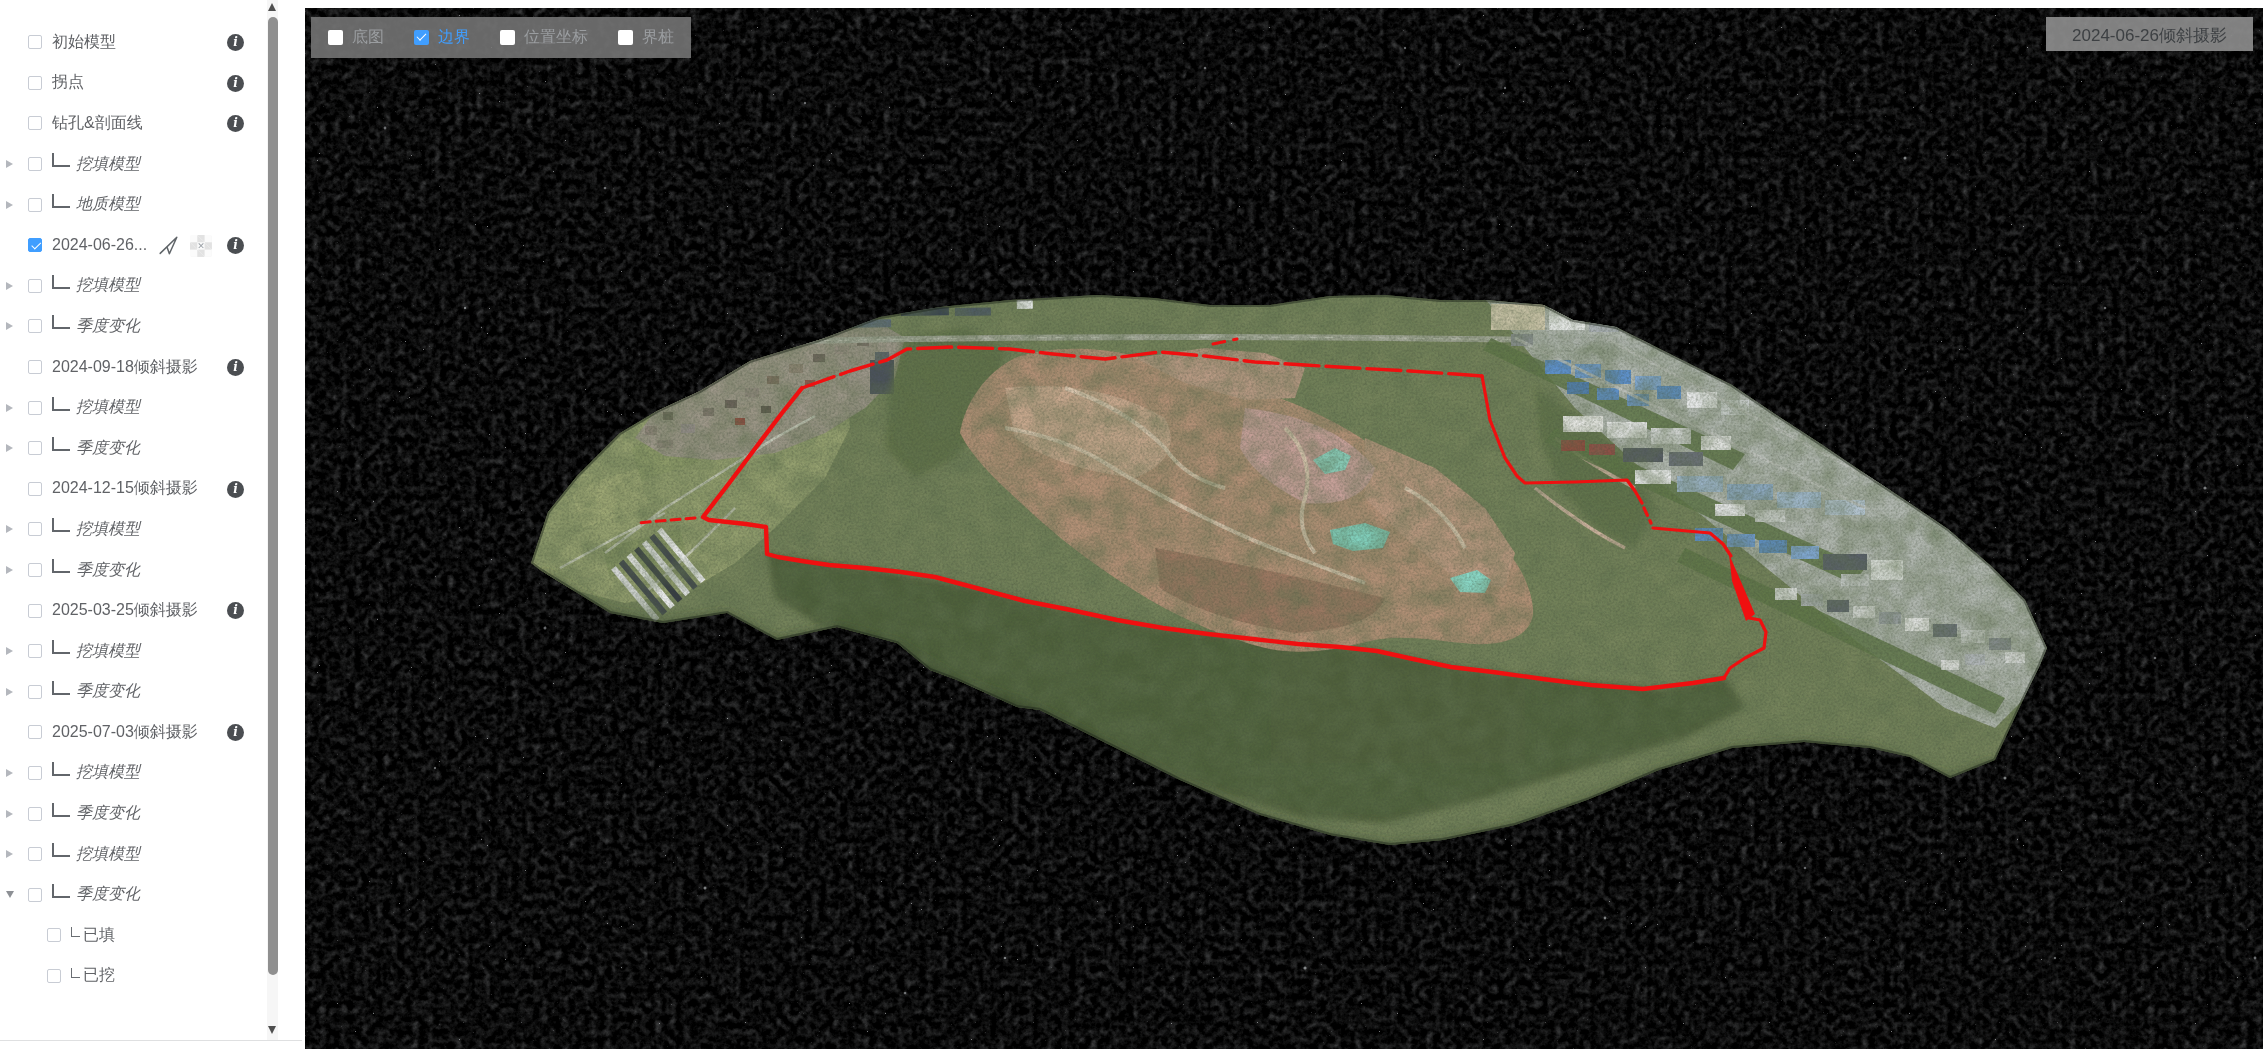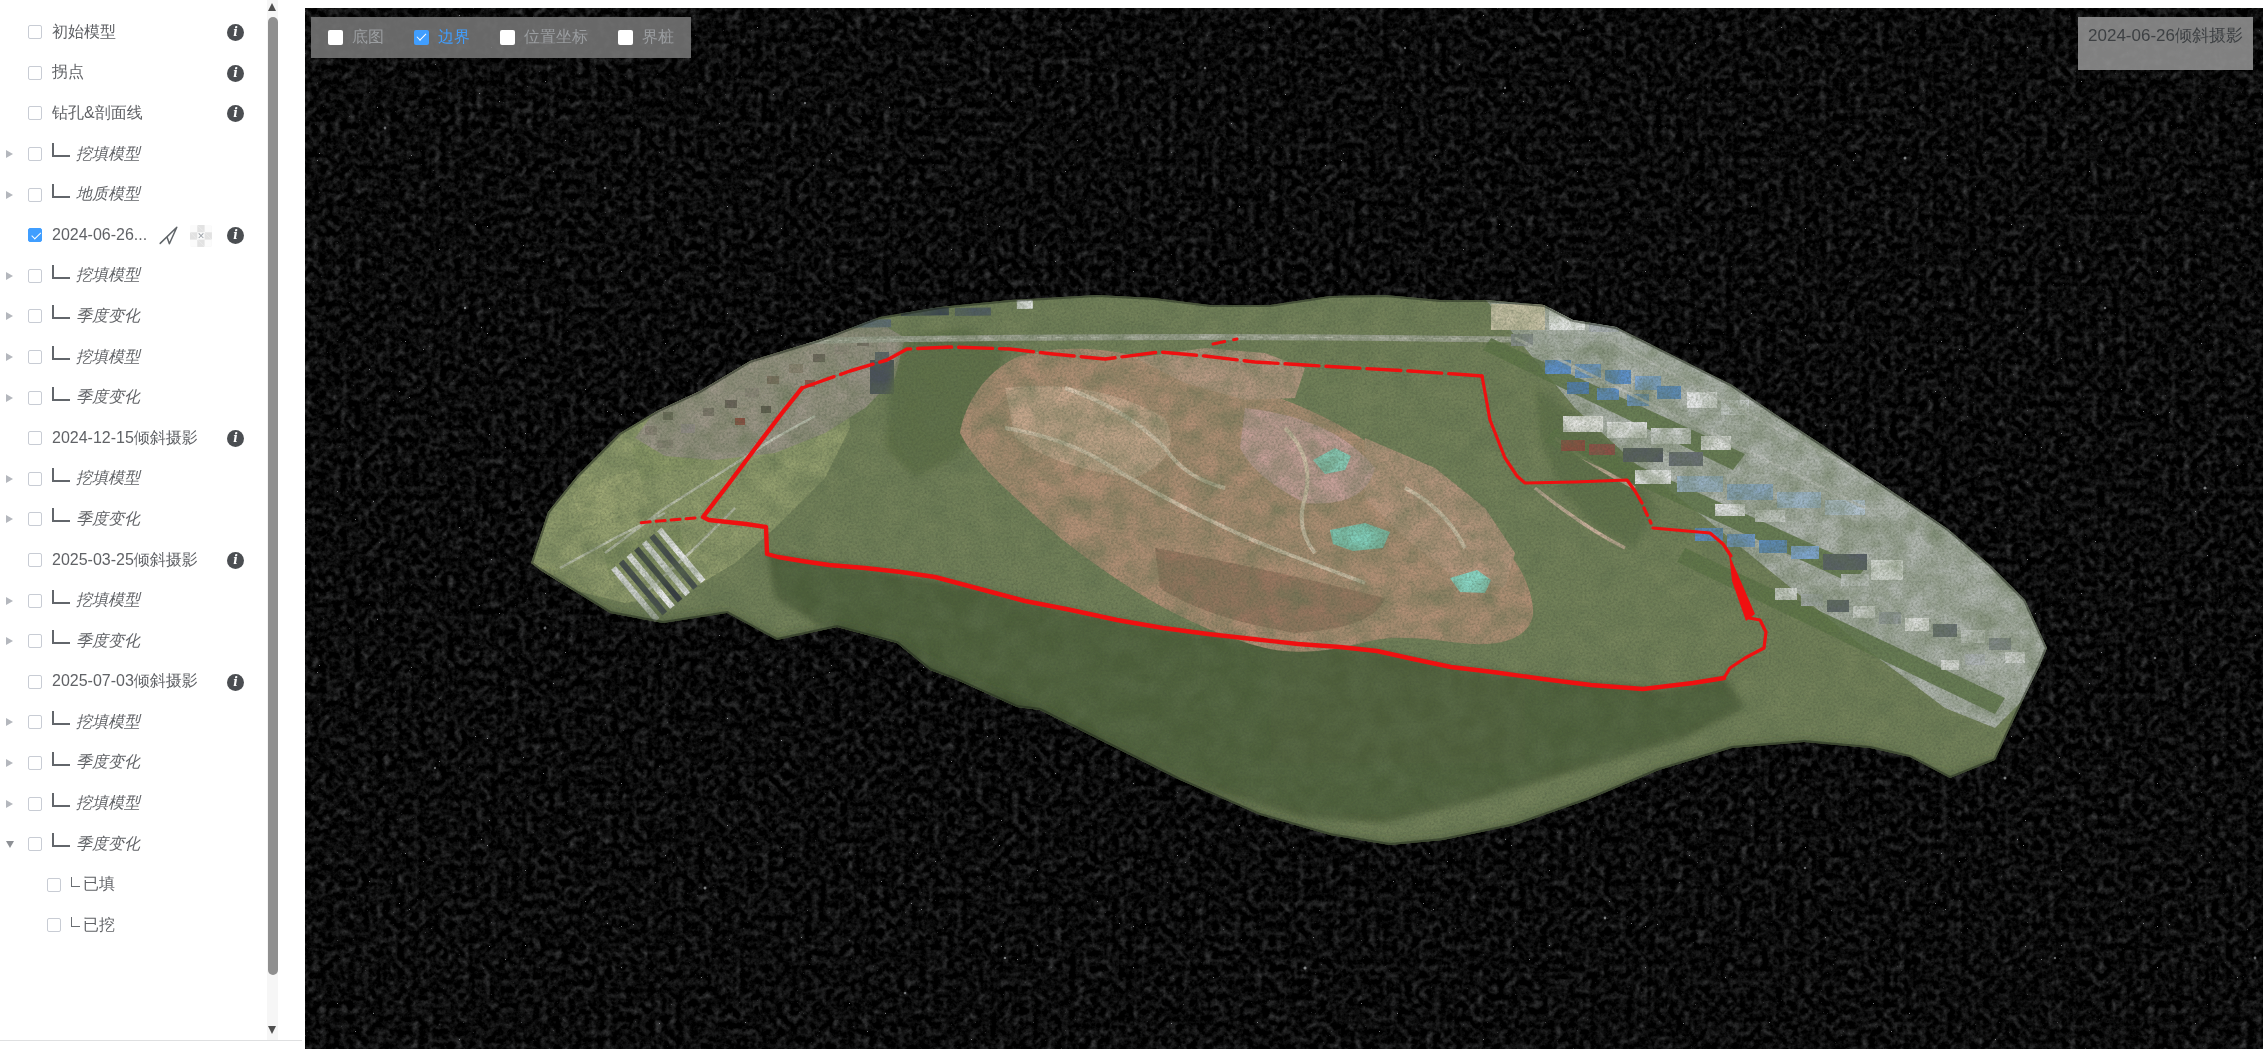--- a/index.html
+++ b/index.html
@@ -1,21 +1,21 @@
 <!DOCTYPE html>
 <html style="--c-accent: #409eff; --c-boundary: #ef1010; --c-sidebar_text: #606266; --c-toolbar_text: #9a9da0; --c-active_layer_text: #3d4043;"><head>
 <meta charset="utf-8">
 <style>
   html,body{margin:0;padding:0;background:#fff;}
   #app{position:relative;width:2263px;height:1049px;background:#fff;overflow:hidden;
        font-family:"Liberation Sans","DejaVu Sans",sans-serif;color:var(--c-sidebar_text,#606266);}
 
   
   .sidebar{position:absolute;left:0;top:0;width:302px;height:1041px;background:#fff;}
-  .tree{position:absolute;left:0;top:0;width:264px;padding-top:12px;}
+  .tree{position:absolute;left:0;top:0;width:264px;padding-top:22px;}
   .row{height:40.6px;display:flex;align-items:center;padding-left:6px;position:relative;font-size:16px;}
   .caret-slot{width:22px;display:flex;align-items:center;flex:0 0 22px;}
   .caret{width:0;height:0;border-left:7px solid #b4b7bd;border-top:4.5px solid transparent;border-bottom:4.5px solid transparent;}
   .caret.open{border-left:4.5px solid transparent;border-right:4.5px solid transparent;border-top:7px solid #8d9095;border-bottom:none;}
   .cb{flex:0 0 14px;width:14px;height:14px;border:1px solid #c8ccd4;border-radius:2px;background:#fff;box-sizing:border-box;}
   .cb.on{background:var(--c-accent,#409eff);border-color:var(--c-accent,#409eff);}
   .cb.on::after{content:'';display:block;width:3.5px;height:7.5px;border-right:1.6px solid #fff;border-bottom:1.6px solid #fff;transform:rotate(45deg);margin:1px 0 0 4.5px;}
   .lbl{margin-left:10px;white-space:nowrap;}
   .conn{display:inline-block;width:16px;height:12px;border-left:2.5px solid #62666b;border-bottom:2.5px solid #62666b;margin:-8px 6px 0 10px;}
   .row.child .cb{margin-left:19px;}
@@ -42,21 +42,21 @@
   
   .viewport{position:absolute;left:305px;top:8px;right:0;bottom:0;background:#000;overflow:hidden;}
   .viewport svg{position:absolute;left:0;top:0;}
   .vtb{position:absolute;left:6px;top:9px;height:41px;background:rgba(118,118,118,.88);
        display:flex;align-items:center;padding:0 17px;gap:30px;}
   .vitem{display:flex;align-items:center;gap:9px;font-size:16px;color:var(--c-toolbar_text,#9a9da0);}
   .vcb{width:15px;height:15px;border-radius:2px;background:#fff;}
   .vitem.on .vcb{background:var(--c-accent,#409eff);}
   .vitem.on .vcb::after{content:'';display:block;width:3.5px;height:8px;border-right:1.7px solid #fff;border-bottom:1.7px solid #fff;transform:rotate(45deg);margin:1px 0 0 5px;}
   .vitem.on{color:var(--c-accent,#409eff);}
-  .vlabel{position:absolute;right:10px;top:9px;height:53px;line-height:38px;padding:0 10px;
+  .vlabel{position:absolute;right:10px;top:9px;height:34px;line-height:38px;padding:0 26px;
           background:rgba(146,146,146,.88);color:var(--c-active_layer_text,#3d4043);font-size:17px;}
 </style>
 </head>
 <body>
 
 <div id="app">
 
   <div class="sidebar">
     <div class="tree">
 
@@ -114,20 +114,26 @@
         <span class="conn"></span>
         <span class="lbl">挖填模型</span>
       </div>
       <div class="row branch">
         <span class="caret-slot">
             <span class="caret"></span>
           </span>
         <span class="cb"></span>
         <span class="conn"></span>
         <span class="lbl">季度变化</span>
+      </div>
+      <div class="row">
+        <span class="caret-slot"></span>
+          <span class="cb"></span>
+        <span class="lbl">2024-09-18倾斜摄影</span>
+        <span class="info"></span>
       </div>
       <div class="row branch">
         <span class="caret-slot">
             <span class="caret"></span>
           </span>
         <span class="cb"></span>
         <span class="conn"></span>
         <span class="lbl">挖填模型</span>
       </div>
       <div class="row branch">

